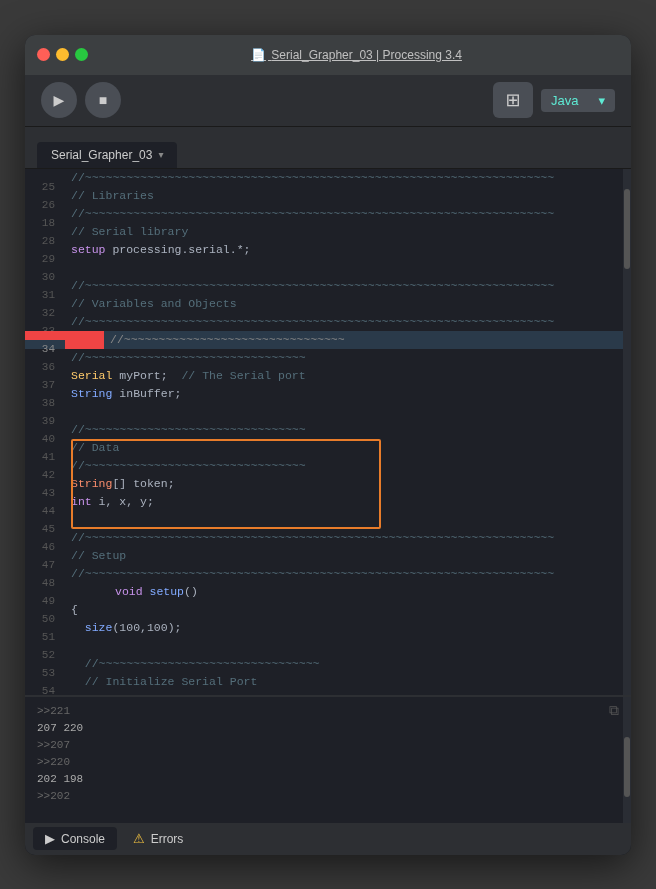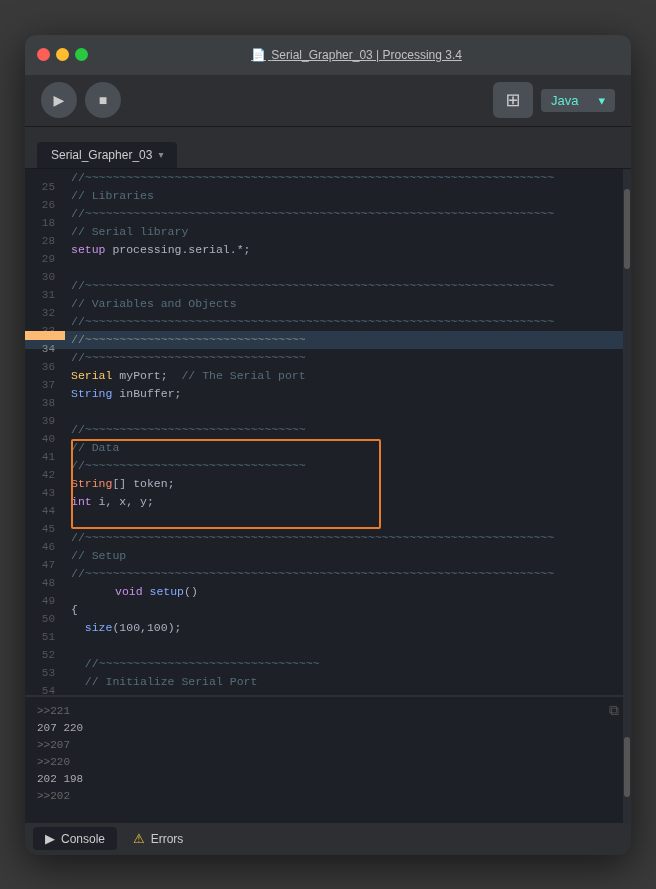--- a/index.html
+++ b/index.html
@@ -188,21 +188,22 @@
       margin-top: 9px;
     }
     .line-content {
       flex: 1;
       padding-left: 6px;
       color: #abb2bf;
       white-space: pre;
       font-size: 11.5px;
     }
     .line-highlighted {
-      background: #fdba74;
+      background: #ef4444;
+      gap: 39px;
     }
     .line-highlighted .line-num {
       background: #2a3a4a;
     }
     .kw-blue { color: #82aaff; }
     .kw-void { color: #c792ea; margin-left: 44px; }
     .type { color: #ffcb6b; }
     .comment { color: #546e7a; }
     .import-kw { color: #c792ea; }
     .string-type { color: #f78c6c; }

